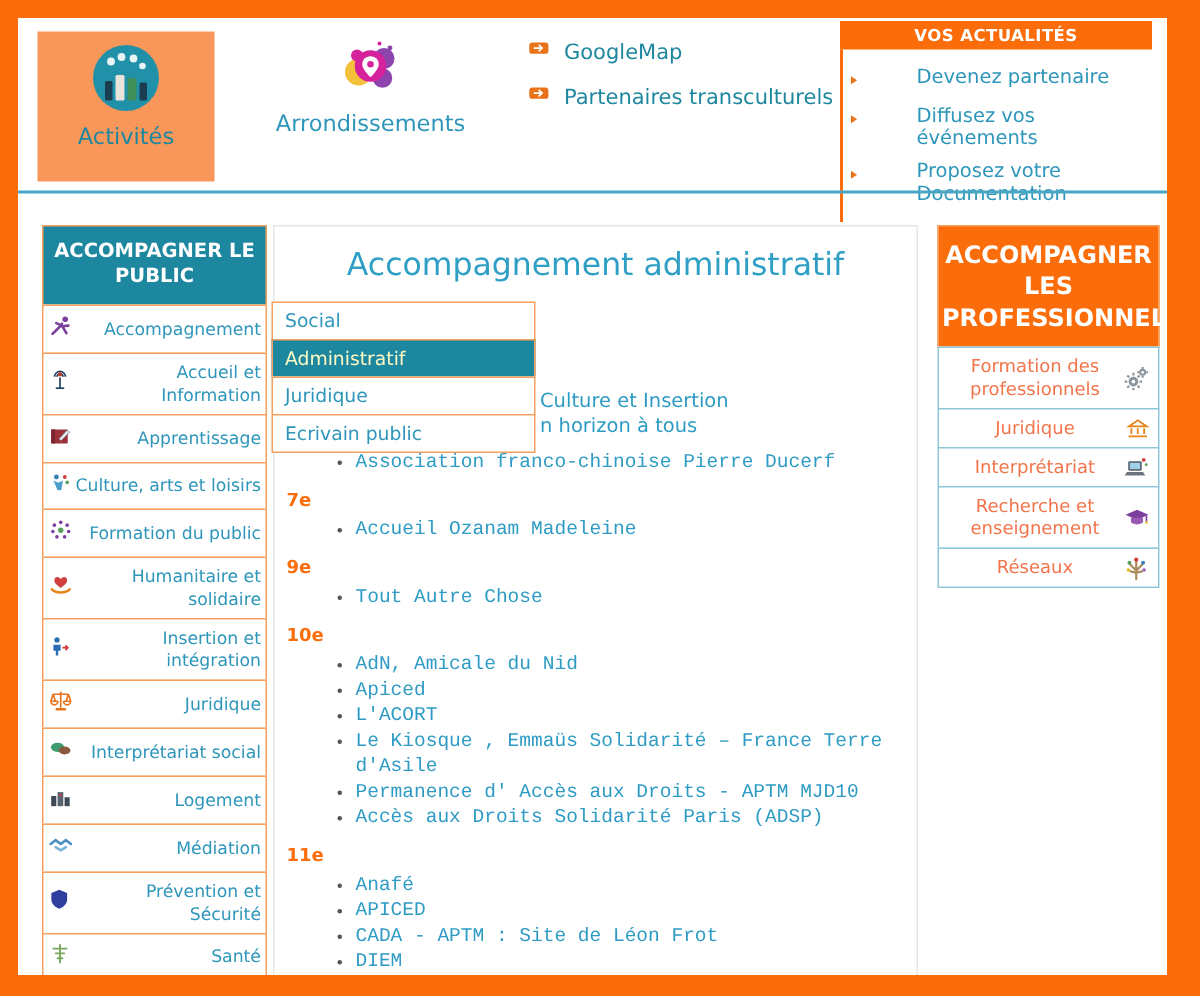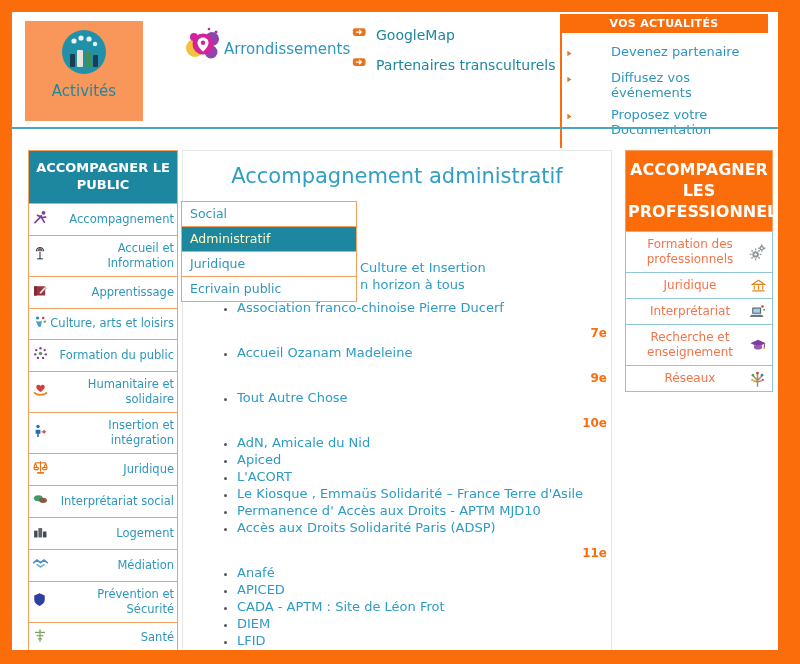--- a/index.html
+++ b/index.html
@@ -18,21 +18,21 @@
   .tile-activites{
     position:absolute;left:13px;top:9px;width:118px;height:100px;
     background:#f9975a;
     display:flex;flex-direction:column;align-items:center;
     cursor:pointer;
   }
   .tile-activites .badge{margin-top:7px;}
   .tile-activites .tile-label{color:#1e87a0;font-size:15px;margin-top:2px;}
   .arrondissements{
     position:absolute;left:170px;top:12px;width:130px;
-    display:flex;flex-direction:row;align-items:center;cursor:pointer;
+    display:flex;flex-direction:column;align-items:center;cursor:pointer;
   }
   .arrondissements .arr-label{color:#2e96ba;font-size:15px;margin-top:3px;}
   .quick-links{position:absolute;left:340px;top:12px;}
   .quick-link{display:flex;align-items:center;margin-bottom:9px;cursor:pointer;}
   .quick-link .qlabel{color:#1e87a0;font-size:14px;margin-left:7px;}
   .actualites{position:absolute;left:548px;top:2px;width:208px;}
   .actualites .act-header{
     background:#fb6d0a;color:#ffffff;font-size:11px;font-weight:bold;
     text-align:center;padding:3px 0;letter-spacing:.3px;
   }
@@ -57,22 +57,22 @@
   .ls-item svg{flex:none;}
   
   .main-box{
     position:absolute;left:170px;top:138px;width:428px;height:500px;
     border:1px solid #e6e6e6;background:#ffffff;
   }
   .main-title{
     text-align:center;color:#2f9fc6;font-size:21px;margin-top:13px;
   }
   .main-list{position:absolute;left:0;top:140px;right:4px;}
-  .arr-section-label{color:#fb6d0a;font-size:12px;font-weight:bold;margin:10px 0 0 8px;text-align:right;}
-  .main-list ul{margin:4px 0 0 0;padding-left:54px;}
+  .arr-section-label{color:#fb6d0a;font-size:12px;font-weight:bold;margin:10px 0 0 8px;}
+  .main-list ul{margin:4px 0 0 0;padding-left:54px;font-family:Liberation Mono, monospace;}
   .main-list ul.first{margin-top:8px;}
   .main-list li{color:#2e9bc4;font-size:13px;line-height:17px;cursor:pointer;}
   .main-list li::marker{color:#555555;font-size:11px;}
   .fragment{position:absolute;color:#2e9bc4;font-size:13px;line-height:16px;}
   #fragment-1{left:348px;top:248px;}
   #fragment-2{left:348px;top:265px;}
   
   .dropdown{position:absolute;left:169px;top:190px;width:176px;z-index:6;}
   .dd-item{
     border:1px solid #f5a05f;margin-top:-1px;background:#ffffff;

